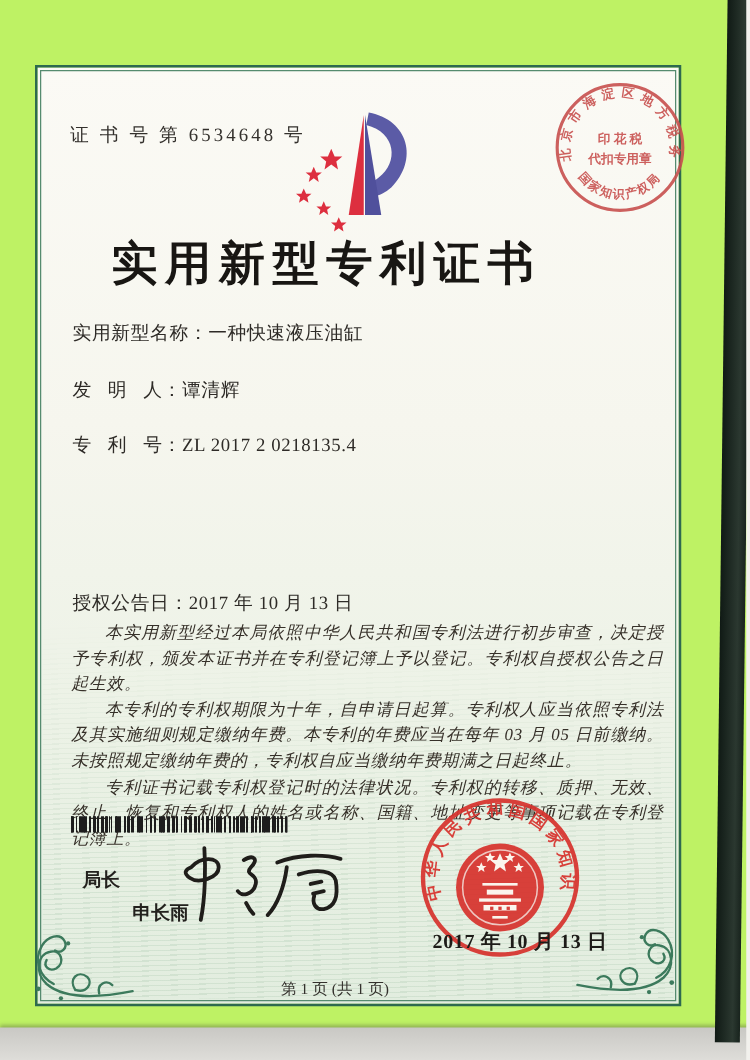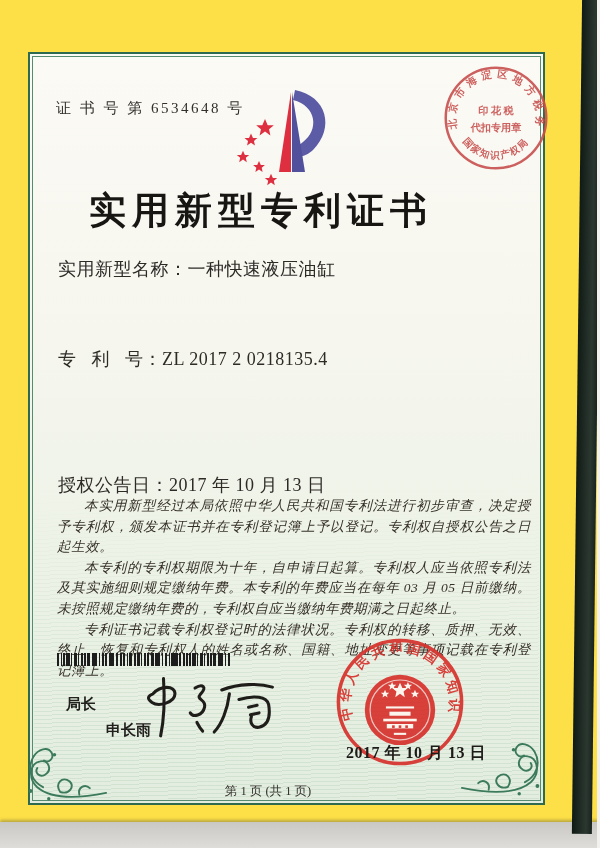--- a/index.html
+++ b/index.html
@@ -2,21 +2,21 @@
 <html><head>
 <meta charset="utf-8">
 <style>
   html,body{margin:0;padding:0;}
   body{
     width:600px;height:848px;position:relative;overflow:hidden;
     background:#efeeea;
     font-family:"Liberation Serif","DejaVu Serif",serif;
     color:#2b2926;
   }
-  .photo{position:absolute;inset:0;background:#fde047;}
+  .photo{position:absolute;inset:0;background:#bef264;}
   
   .edge-right{position:absolute;top:-6px;bottom:14px;right:3px;width:20px;
     background:linear-gradient(90deg,#101a15,#2b3830 70%,#18231d);
     transform:rotate(0.7deg);z-index:9;}
   .edge-right-sliver{position:absolute;top:0;bottom:0;right:0;width:3px;background:#f2f1ed;z-index:10;}
   .edge-bottom{position:absolute;left:0;right:0;bottom:0;height:26px;
     background:linear-gradient(180deg,#c9c8c4,#deddd9);z-index:8;
     box-shadow:0 -2px 3px rgba(60,60,55,.35);}
   
   .cert-frame{position:absolute;left:28px;top:52px;width:513px;height:749px;
@@ -28,21 +28,21 @@
   .cert-frame::after{content:"";position:absolute;left:4px;right:4px;bottom:4px;height:300px;
     background:repeating-linear-gradient(178deg,rgba(105,160,120,.14) 0 1px,rgba(0,0,0,0) 1px 4px);
     -webkit-mask-image:linear-gradient(180deg,transparent,#000 70%);
     mask-image:linear-gradient(180deg,transparent,#000 70%);}
   .corner-ornament{position:absolute;z-index:3;}
   .cert-no{position:absolute;left:56px;top:99px;font-size:15px;letter-spacing:2.5px;
     color:#33302c;z-index:4;white-space:pre;}
   .logo{position:absolute;left:231px;top:84px;z-index:4;}
   .title{position:absolute;left:28px;top:186px;width:466px;text-align:center;
     font-size:37px;font-weight:600;letter-spacing:6px;color:#181613;z-index:4;}
-  .field-row{position:absolute;left:58px;font-size:18px;color:#2e2b27;z-index:4;
+  .field-row{position:absolute;left:58px;font-size:15px;color:#2e2b27;z-index:4;
     white-space:pre;letter-spacing:.5px;}
   .f1{top:257px}.f2{top:303px}.f3{top:347px}.f4{top:389px}.f5{top:431px}.f6{top:473px}
   .paragraphs{position:absolute;left:57px;top:496px;width:474px;z-index:4;
     font-size:13.5px;line-height:20.6px;text-align:justify;color:#363029;
     font-style:italic;letter-spacing:.6px;}
   .paragraphs p{margin:0;text-indent:2em;}
   .barcode{position:absolute;left:57px;top:653px;width:173px;height:13px;z-index:4;
     background:
       repeating-linear-gradient(90deg,#1d1d1d 0 1.5px,rgba(0,0,0,0) 1.5px 3.5px),
       repeating-linear-gradient(90deg,#1d1d1d 0 1px,rgba(0,0,0,0) 1px 6px),
@@ -107,20 +107,21 @@
       <use href="#lstar" transform="translate(20,56) scale(1.1)"></use>
       <use href="#lstar" transform="translate(12,73) scale(1.05)"></use>
       <use href="#lstar" transform="translate(28,83) scale(1.0)"></use>
       <use href="#lstar" transform="translate(40,96) scale(1.05)"></use>
     </g>
   </svg>
 
   <div class="title">实用新型专利证书</div>
 
   <div class="field-row f1"><span>实用新型名称：</span><span>一种快速液压油缸</span></div>
+  <div class="field-row f2"><span>发   明   人：</span><span>谭清辉</span></div>
   <div class="field-row f3"><span>专   利   号：</span><span>ZL 2017 2 0218135.4</span></div>
   <div class="field-row f6"><span>授权公告日：</span><span>2017 年 10 月 13 日</span></div>
 
   <div class="paragraphs">
     <p>本实用新型经过本局依照中华人民共和国专利法进行初步审查，决定授予专利权，颁发本证书并在专利登记簿上予以登记。专利权自授权公告之日起生效。</p>
     <p>本专利的专利权期限为十年，自申请日起算。专利权人应当依照专利法及其实施细则规定缴纳年费。本专利的年费应当在每年 03 月 05 日前缴纳。未按照规定缴纳年费的，专利权自应当缴纳年费期满之日起终止。</p>
     <p>专利证书记载专利权登记时的法律状况。专利权的转移、质押、无效、终止、恢复和专利权人的姓名或名称、国籍、地址变更等事项记载在专利登记簿上。</p>
   </div>
 
   <div class="barcode"></div>

